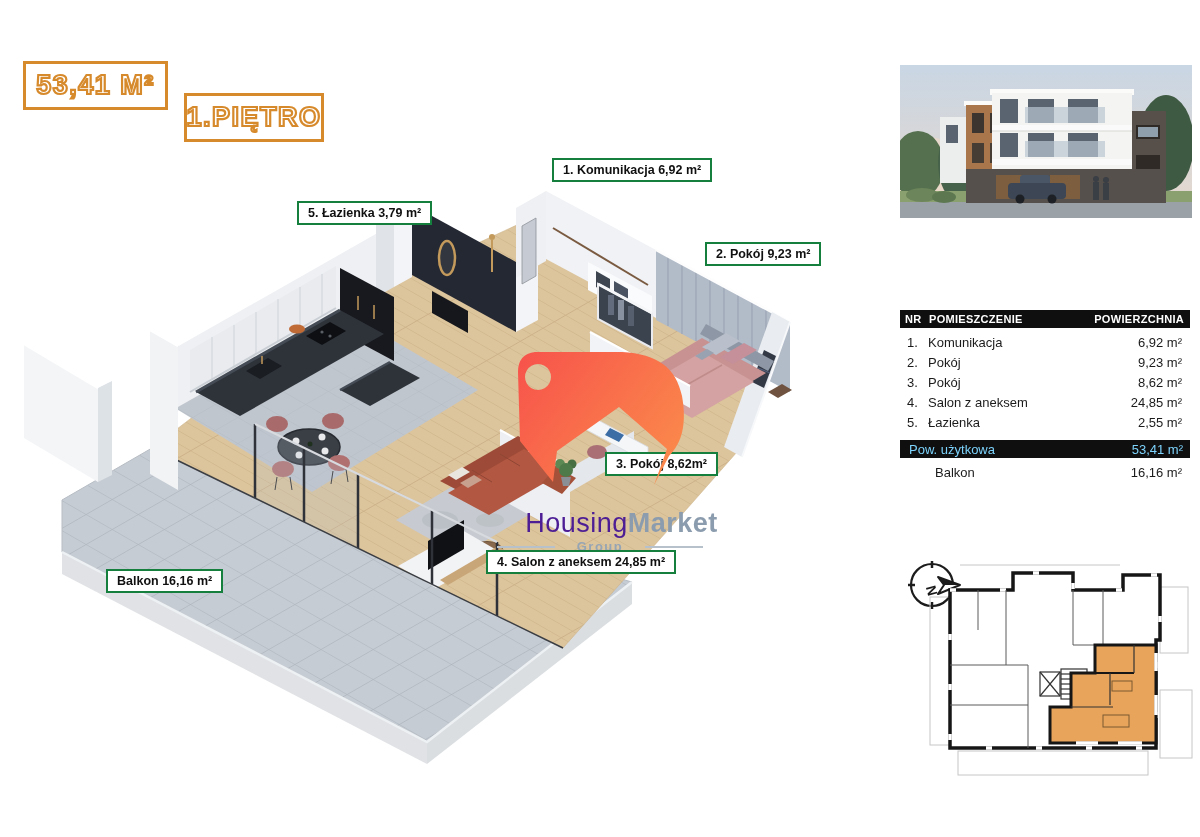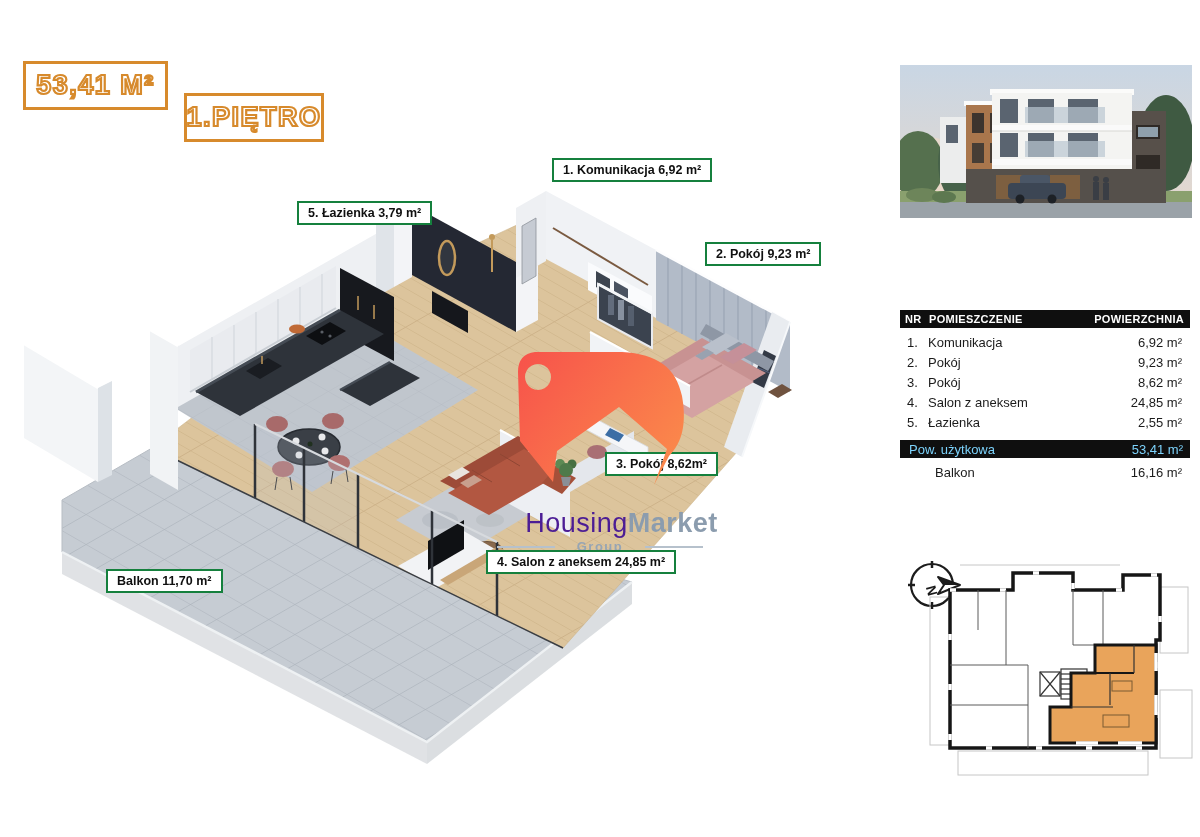--- a/index.html
+++ b/index.html
@@ -253,21 +253,21 @@
     <polygon points="98,388 112,381 112,475 98,482" fill="#dde2e7"></polygon>
     <line x1="24" y1="344" x2="98" y2="388" stroke="#ffffff" stroke-width="2.5"></line>
   </g>
 </svg>
 
 <div class="plan-label" style="left:552px;top:158px">1. Komunikacja 6,92 m²</div>
 <div class="plan-label" style="left:297px;top:201px">5. Łazienka 3,79 m²</div>
 <div class="plan-label" style="left:705px;top:242px">2. Pokój 9,23 m²</div>
 <div class="plan-label under-logo" style="left:605px;top:452px">3. Pokój 8,62m²</div>
 <div class="plan-label" style="left:486px;top:550px">4. Salon z aneksem 24,85 m²</div>
-<div class="plan-label" style="left:106px;top:569px">Balkon 11,70 m²</div>
+<div class="plan-label" style="left:106px;top:569px">Balkon 16,16 m²</div>
 
 <svg id="logo-tag" viewBox="505 340 200 160">
   <defs>
     <linearGradient id="tagGrad" x1="518" y1="352" x2="685" y2="480" gradientUnits="userSpaceOnUse">
       <stop offset="0" stop-color="#f7524b"></stop>
       <stop offset="1" stop-color="#fb8e4b"></stop>
     </linearGradient>
   </defs>
   <path fill-rule="evenodd" fill="url(#tagGrad)" d="
     M 535,352 L 622,352

